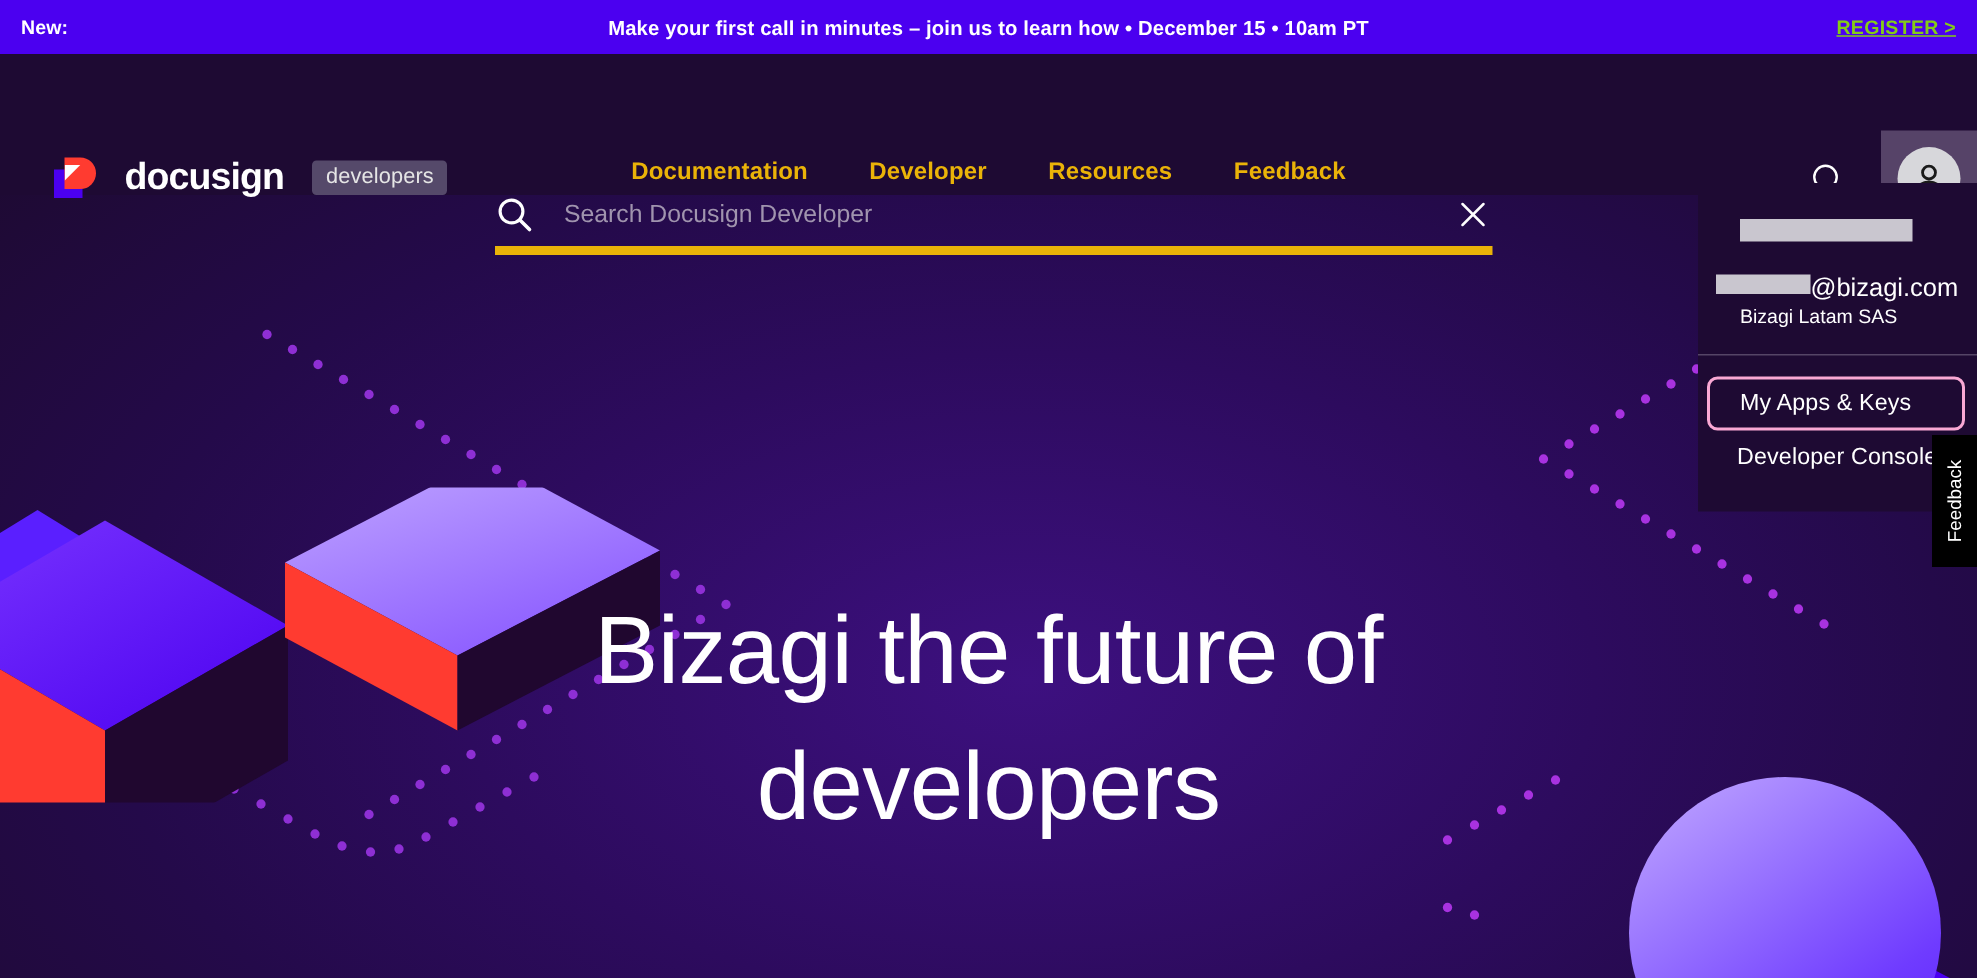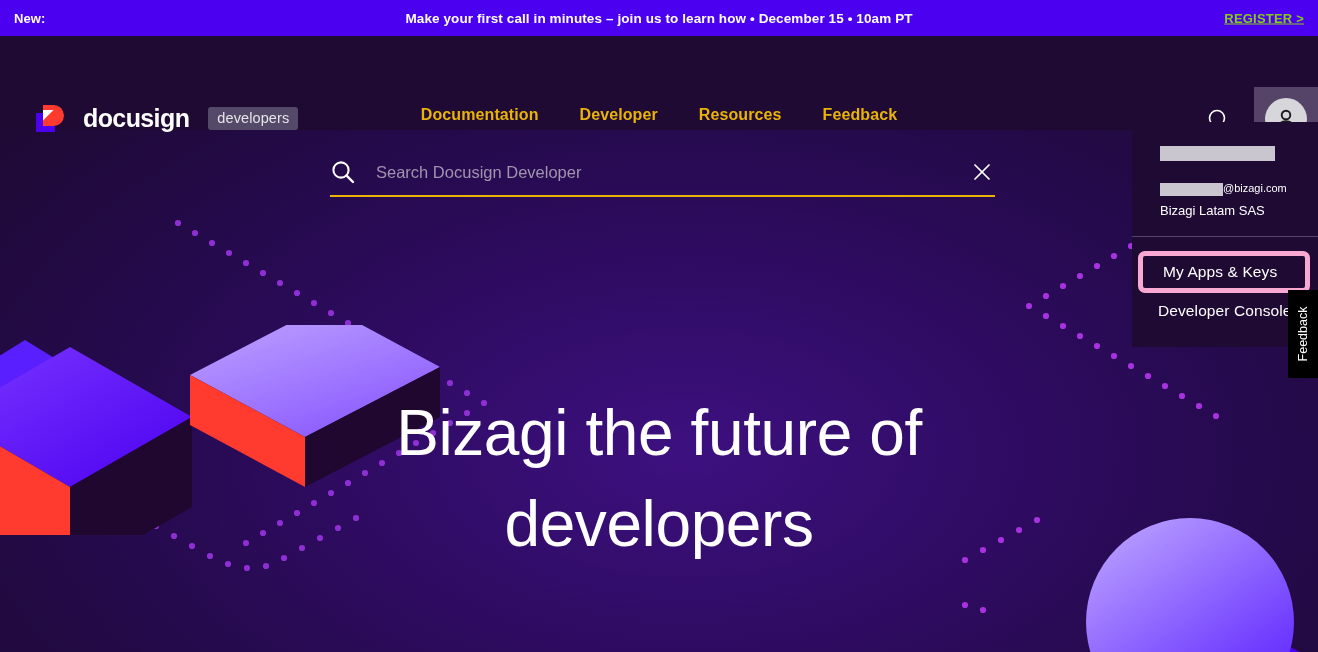--- a/index.html
+++ b/index.html
@@ -88,23 +88,23 @@
     cursor:pointer;
   }
   .avatar-circle {
     width:42px; height:42px; border-radius:50%;
     background:#d7d7db;
     display:flex; align-items:center; justify-content:center;
   }
 
   
   .searchbar {
-    position:absolute; left:330px; top:149px; width:665px; height:48px;
+    position:absolute; left:330px; top:122px; width:665px; height:48px;
     display:flex; align-items:center;
-    border-bottom:2px solid #eab308;
+    border-bottom:6px solid #eab308;
     z-index:20;
     justify-content:space-between;
   }
   .searchbar .mag { width:26px; height:26px; flex:0 0 auto; margin-right:20px; }
   .searchbar input {
     flex:1 1 auto; background:transparent; border:none; outline:none;
     color:#ffffff; font-size:16.5px;
     font-family:"Liberation Sans", sans-serif;
   }
   .searchbar input::placeholder { color:#a094ae; }
@@ -120,42 +120,42 @@
     padding-top:24px;
   }
   .ud-name {
     position:relative; margin:0 0 0 28px; height:16px; width:115px;
   }
   .ud-name .redact {
     position:absolute; left:0; top:0; width:115px; height:15px;
     background:#c9c6cf;
   }
   .ud-email {
-    margin:20px 0 0 28px; color:#ffffff; font-size:11px;
+    margin:20px 0 0 12px; color:#ffffff; font-size:17px;
     position:relative; height:15px;
   }
   .ud-email .redact {
     position:absolute; left:0; top:1px; width:63px; height:13px;
     background:#c9c6cf;
   }
   .ud-email .etext { margin-left:63px; }
   .ud-org {
     margin:6px 0 0 28px; color:#ffffff; font-size:13px;
   }
   .ud-sep {
     margin:18px 0 0 0; height:1px; background:#554566;
   }
   .ud-items { padding:14px 0 18px 0; }
   .ud-item {
     display:block; color:#ffffff; font-size:15.5px;
     padding:9px 0 9px 26px; text-decoration:none; cursor:pointer;
     white-space:nowrap; letter-spacing:.1px;
   }
   .ud-item.focused {
-    border:5px solid #f9a8d4; border-radius:7px;
+    border:2px solid #f9a8d4; border-radius:7px;
     margin:0 8px 0 6px; padding:7px 0 7px 20px;
   }
 
   
   .feedback {
     position:absolute; right:0; top:290px;
     width:30px; height:88px; background:#000000;
     display:flex; align-items:center; justify-content:center;
     z-index:50; cursor:pointer;
   }

